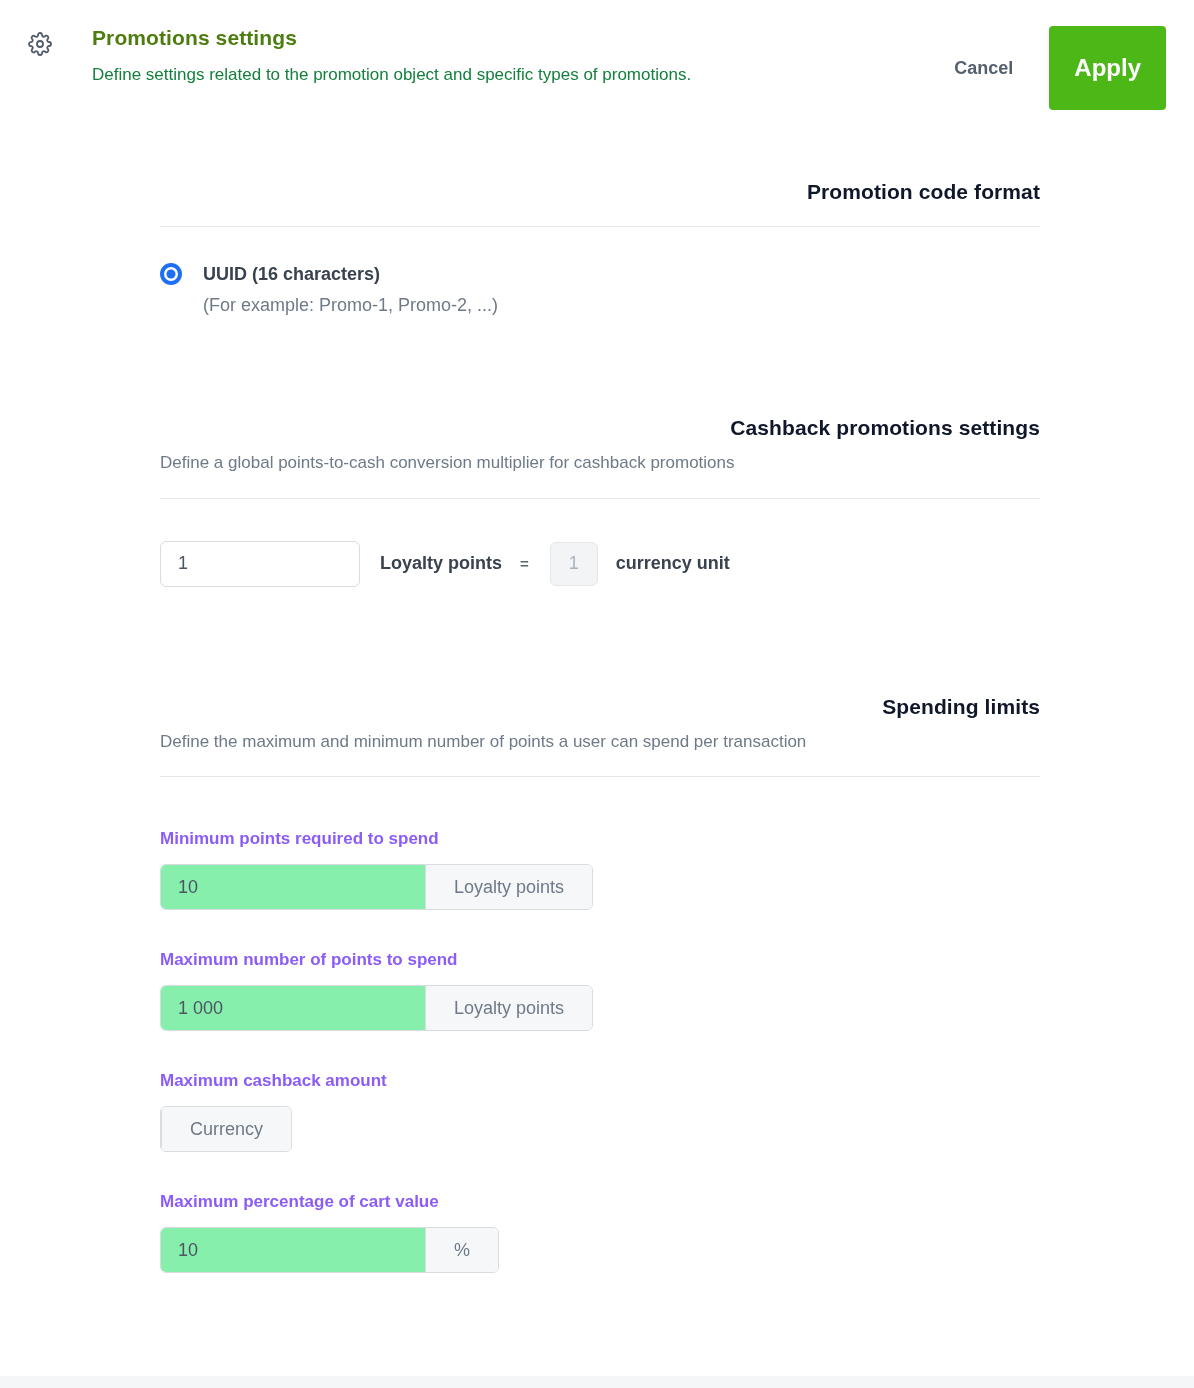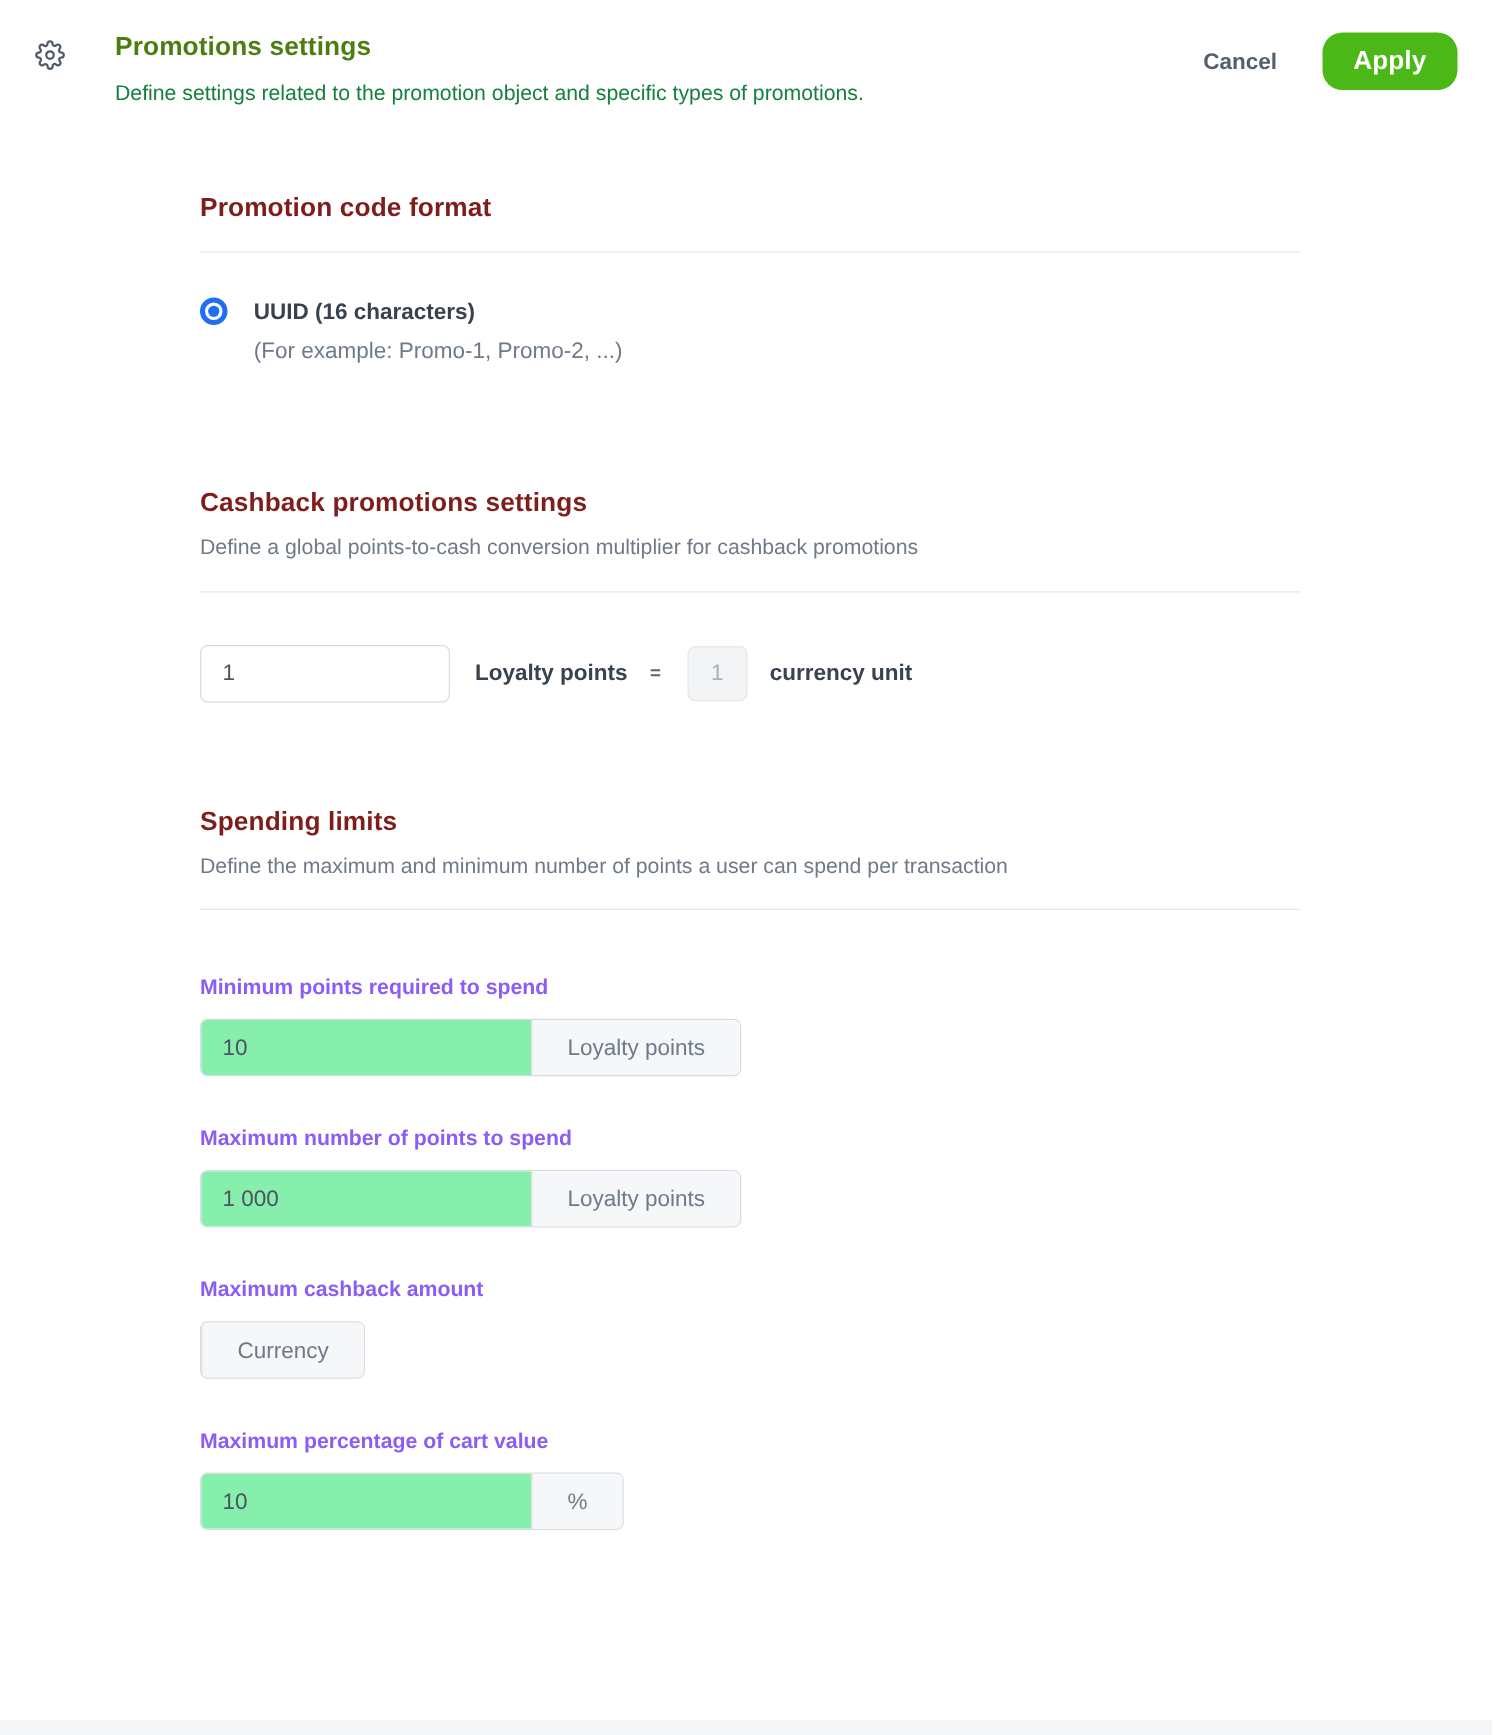--- a/index.html
+++ b/index.html
@@ -22,32 +22,32 @@
   .page-subtitle { margin-top: 15px; font-size: 17px; color: #15803d; }
   .header-actions { margin-left: auto; display: flex; align-items: center; }
   .cancel-btn {
     background: none; border: none; cursor: pointer;
     font-family: inherit; font-size: 18px; font-weight: 600; color: #55606e;
     margin-right: 34px; padding: 6px 2px;
   }
   .apply-btn {
     border: none; cursor: pointer; font-family: inherit;
     background: #4cb818; color: #ffffff;
-    font-size: 21px; font-weight: 700;
-    padding: 11px 25px; border-radius: 16px;
+    font-size: 24px; font-weight: 700;
+    padding: 28px 25px; border-radius: 4px;
   }
 
   
   .content { margin: 70px 0 0 160px; width: 880px; padding-bottom: 30px; }
-  .section-heading { font-size: 21px; font-weight: 700; color: #7f1d1d; letter-spacing: .1px; }
+  .section-heading { font-size: 21px; font-weight: 700; color: #0f172a; letter-spacing: .1px; text-align: right; }
   .section-desc { margin-top: 11px; font-size: 17px; line-height: 1.45; color: #6f7a88; max-width: 800px; }
   .divider { border: none; border-top: 1px solid #e5e8eb; margin-top: 22px; }
 
   .section-cashback { margin-top: 100px; }
-  .section-spending { margin-top: 84px; }
+  .section-spending { margin-top: 108px; }
 
   
   .radio-group { margin-top: 36px; }
   .radio-row { display: flex; align-items: flex-end; cursor: pointer; }
   .radio-row + .radio-row { margin-top: 27px; }
   .radio-circle {
     width: 22px; height: 22px; border-radius: 50%;
     border: 2px solid #dfe3e8; background: #fff;
     flex: 0 0 auto; position: relative;
   }

